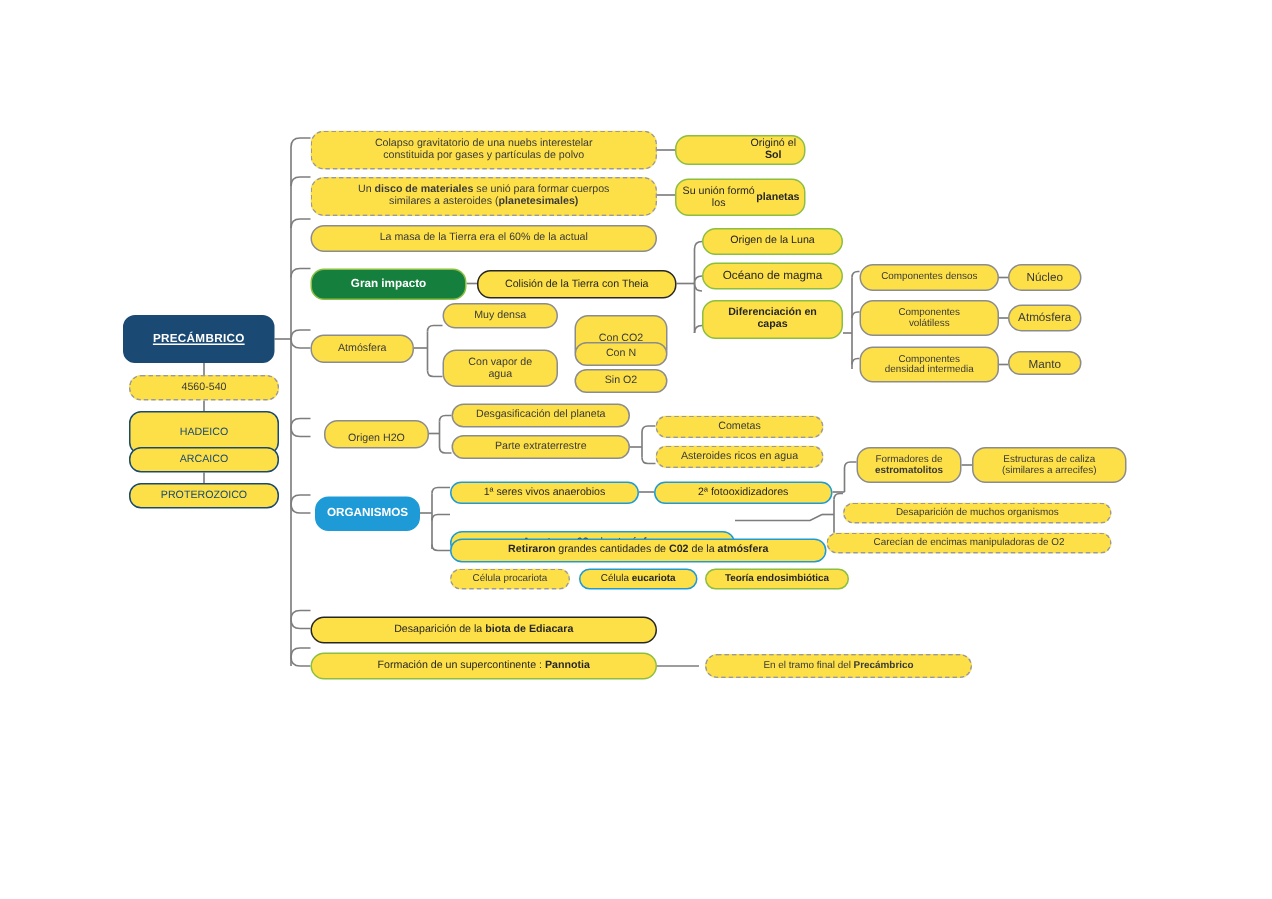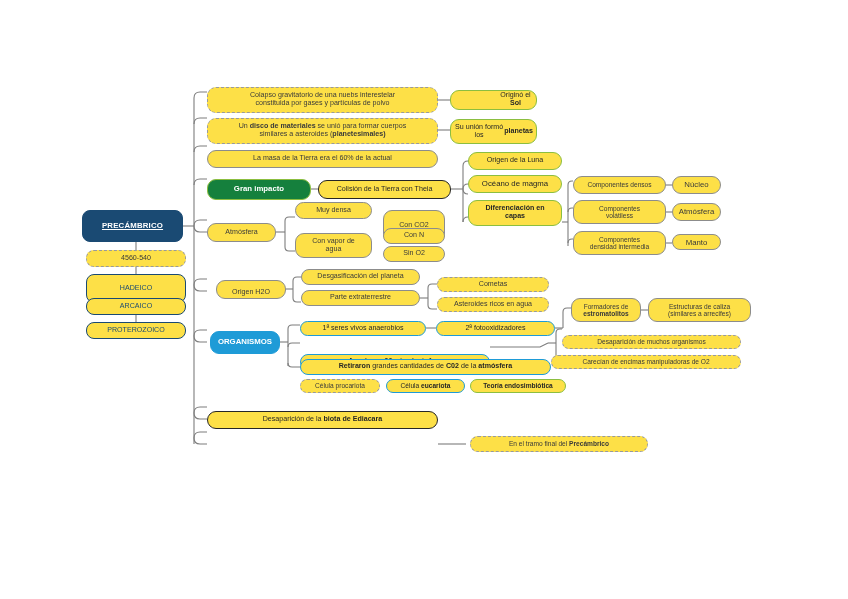--- a/index.html
+++ b/index.html
@@ -293,17 +293,20 @@
     <span><span>Célula </span><span class="b">eucariota</span></span>
   </div>
   <div class="node v-green fs10" style="left:470px;top:379px;width:96px;height:14px;">
     <span class="b">Teoría endosimbiótica</span>
   </div>
 
   <div class="node v-dark fs11" style="left:207px;top:411px;width:231px;height:18px;">
     <span><span>Desaparición de la </span><span class="b">biota de Ediacara</span></span>
   </div>
 
+  <div class="node v-green fs11" style="left:207px;top:435px;width:231px;height:18px;">
+    <span><span>Formación de un supercontinente : </span><span class="b">Pannotia</span></span>
+  </div>
   <div class="node v-dash-gray fs10" style="left:470px;top:436px;width:178px;height:16px;">
     <span><span>En el tramo final del </span><span class="b">Precámbrico</span></span>
   </div>
 
 </div>
 
 </body></html>

